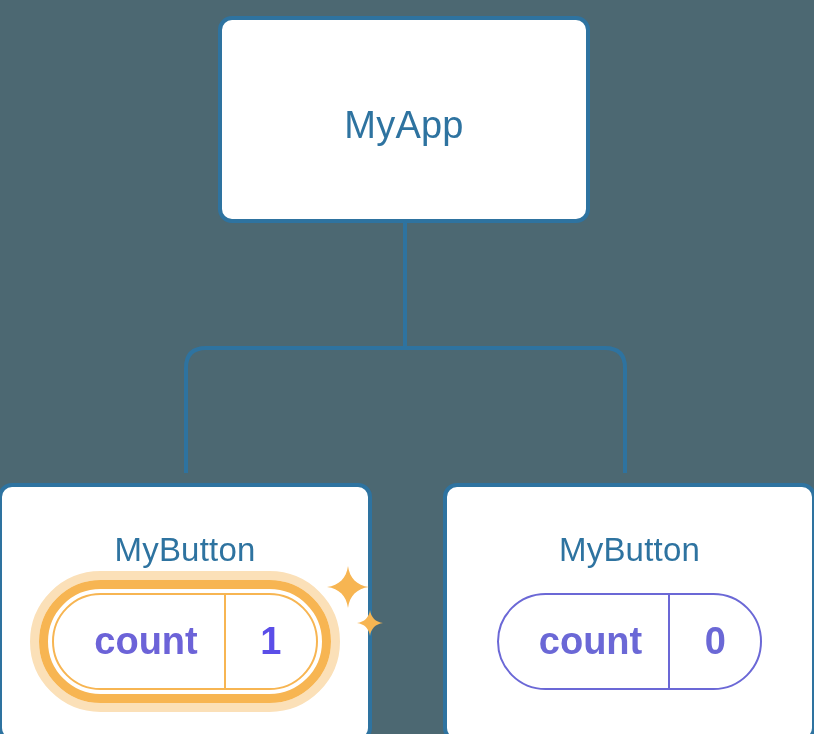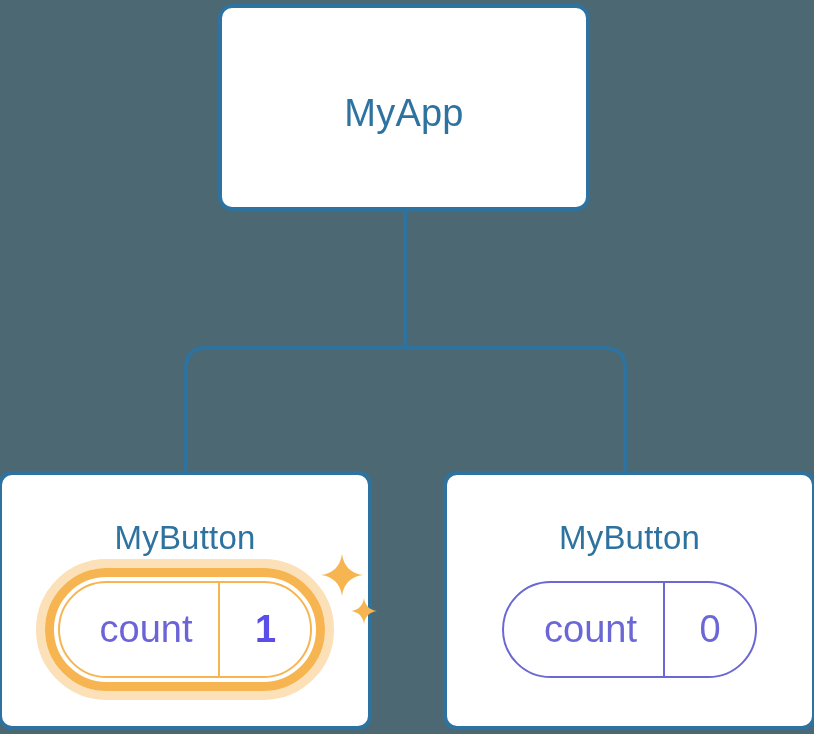--- a/index.html
+++ b/index.html
@@ -29,20 +29,21 @@
     height: 734px;
   }
 
   
   .node-card {
     position: absolute;
     background: #ffffff;
     border: 4px solid #2e73a0;
     border-radius: 14px;
     box-sizing: border-box;
+    margin-top: 12px;
   }
 
   .node-title {
     position: absolute;
     left: 0;
     width: 100%;
     text-align: center;
     color: #2e73a0;
     font-weight: 300;
     letter-spacing: 0.2px;
@@ -104,21 +105,21 @@
     background: #ffffff;
     box-sizing: border-box;
     z-index: 2;
   }
 
   .pill-key, .pill-val {
     display: flex;
     align-items: center;
     justify-content: center;
     font-size: 38px;
-    font-weight: 400;
+    font-weight: 700;
     color: #6b68d6;
     box-sizing: border-box;
   }
   .pill-key {
     padding: 0 26px 0 40px;
   }
   .pill-val {
     min-width: 92px;
     padding: 0 16px;
     border-left: 2px solid #6b68d6;

